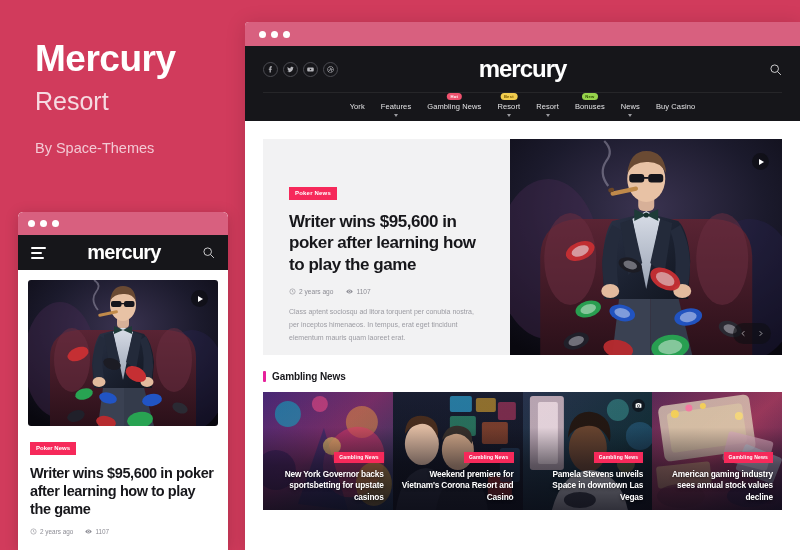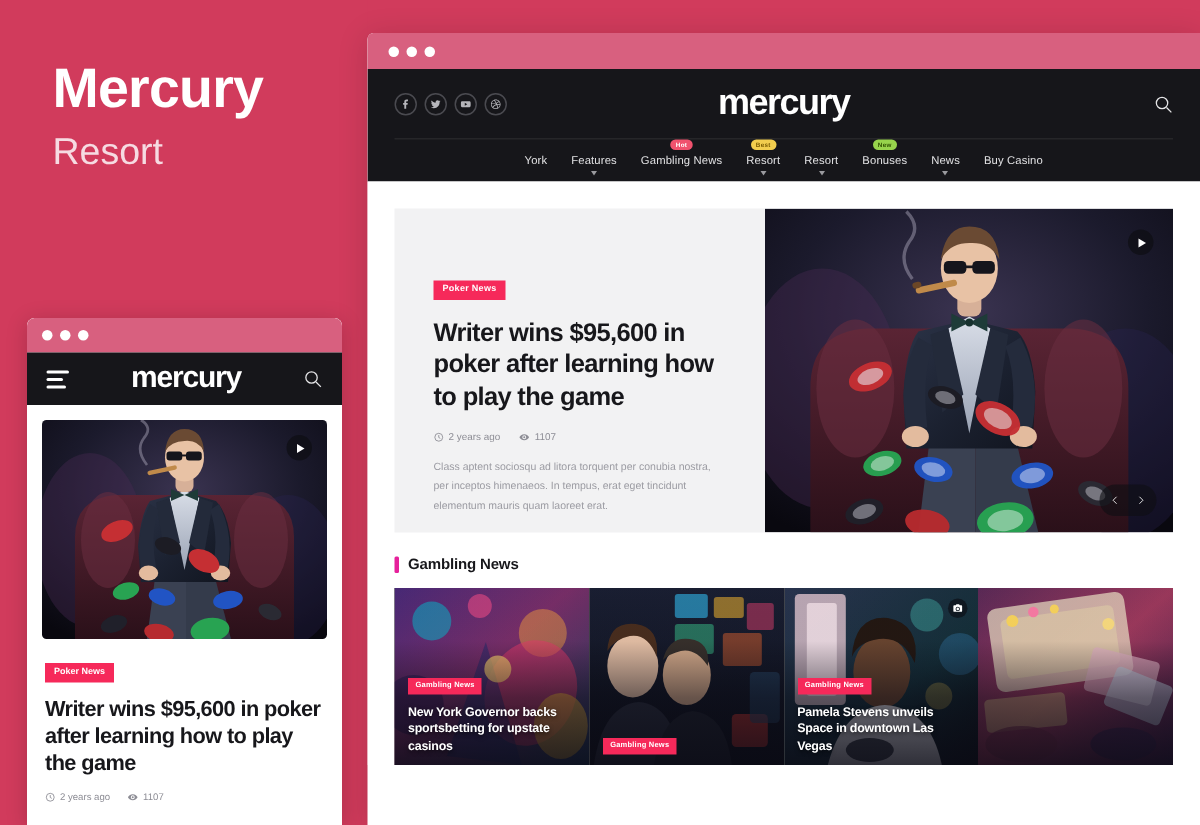--- a/index.html
+++ b/index.html
@@ -265,21 +265,21 @@
   .sec-head {
     display: flex;
     align-items: center;
     gap: 6px;
     margin: 16px 0 10px 0;
   }
   .sec-mark { width: 3px; height: 11px; background: #e6219b; border-radius: 1px; }
   .sec-title { font-size: 10px; font-weight: bold; color: #17171b; letter-spacing: -0.1px; }
 
   
-  .grid { display: flex; gap: 0; }
+  .grid { display: flex; gap: 0; text-align: right; }
   .card {
     position: relative;
     flex: 1;
     height: 118px;
     overflow: hidden;
     background: #222;
   }
   .card-shade {
     position: absolute; inset: 0;
     background: linear-gradient(to bottom, rgba(10,10,20,0.05) 30%, rgba(10,10,20,0.55) 62%, rgba(10,10,20,0.82) 100%);
@@ -339,20 +339,21 @@
     border-bottom:3.2px solid transparent;
     margin-left:1.5px;
   }
 </style>
 </head>
 <body>
 
 <div class="promo">
   <div class="promo-title">Mercury</div>
   <div class="promo-sub">Resort</div>
+  <div class="promo-by">By Space-Themes</div>
 </div>
 
 <div class="desktop">
 
   <div class="win-bar">
     <span class="dot"></span>
     <span class="dot"></span>
     <span class="dot"></span>
   </div>
 
@@ -603,20 +604,21 @@
           <ellipse cx="66" cy="58" rx="16" ry="20" fill="#d9ae8d"></ellipse>
           <path d="M50 48 Q54 32 68 34 Q82 36 80 52 Q72 40 62 42 Q54 44 50 48 Z" fill="#38312c"></path>
           <path d="M4 118 Q10 78 34 76 Q58 78 62 118 Z" fill="#2b2f3e"></path>
           <path d="M44 118 Q50 84 70 82 Q92 84 96 118 Z" fill="#20242f"></path>
           <rect x="96" y="84" width="24" height="22" rx="3" fill="#b8322f" opacity="0.85"></rect>
           <rect x="108" y="56" width="20" height="34" rx="3" fill="#2a4a6b" opacity="0.6"></rect>
         </svg>
         <div class="card-shade"></div>
         <div class="card-body">
           <span class="card-badge">Gambling News</span>
+          <div class="card-title">Weekend premiere for Vietnam's Corona Resort and Casino</div>
         </div>
       </div>
 
       <div class="card">
         <svg viewBox="0 0 132 118" preserveAspectRatio="xMidYMid slice" style="position:absolute;inset:0;width:100%;height:100%;">
           <defs>
             <linearGradient id="c3" x1="0" y1="0" x2="1" y2="1">
               <stop offset="0%" stop-color="#2a3550"></stop>
                 <stop offset="60%" stop-color="#15303a"></stop>
                 <stop offset="100%" stop-color="#0c1016"></stop>
@@ -661,20 +663,24 @@
           <circle cx="38" cy="16" r="3.5" fill="#ff7ea8"></circle>
           <circle cx="52" cy="14" r="3" fill="#ffd95e"></circle>
           <circle cx="88" cy="24" r="4" fill="#ffe082"></circle>
           <rect x="74" y="44" width="46" height="30" rx="3" fill="#e8b7c9" opacity="0.7" transform="rotate(14 97 59)"></rect>
           <rect x="88" y="58" width="40" height="28" rx="3" fill="#c7d9ea" opacity="0.6" transform="rotate(22 108 72)"></rect>
           <rect x="6" y="72" width="54" height="22" rx="3" fill="#d8b784" opacity="0.6" transform="rotate(-6 33 83)"></rect>
           <ellipse cx="30" cy="104" rx="24" ry="12" fill="#7a2f4e" opacity="0.7"></ellipse>
           <ellipse cx="98" cy="104" rx="22" ry="11" fill="#3b2450" opacity="0.7"></ellipse>
         </svg>
         <div class="card-shade"></div>
+        <div class="card-body">
+          <span class="card-badge">Gambling News</span>
+          <div class="card-title">American gaming industry sees annual stock values decline</div>
+        </div>
       </div>
 
     </div>
   </div>
 </div>
 
 <div class="mobile">
 
   <div class="win-bar">
     <span class="dot"></span>

